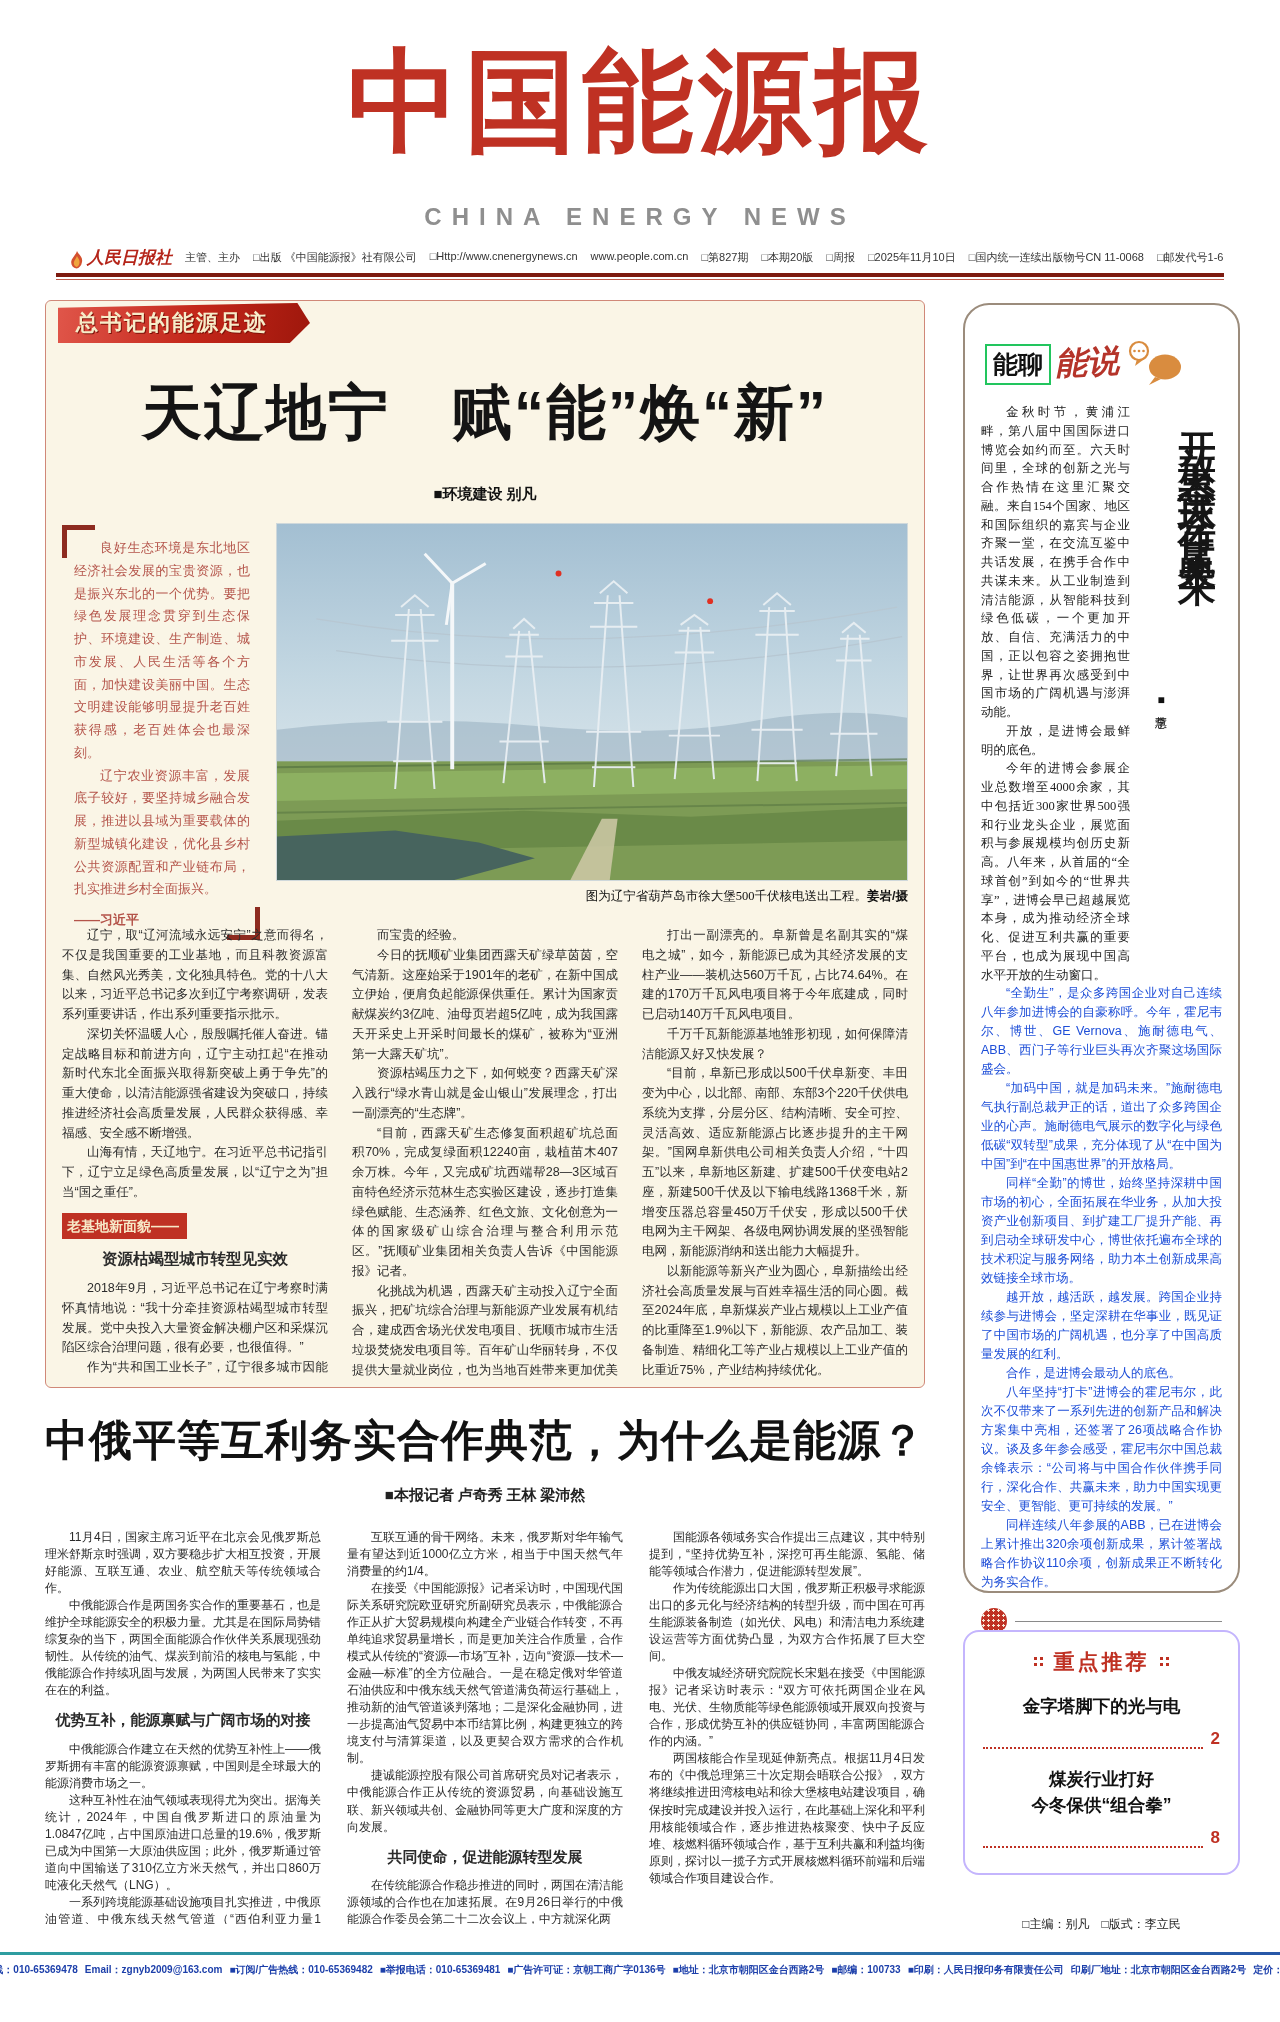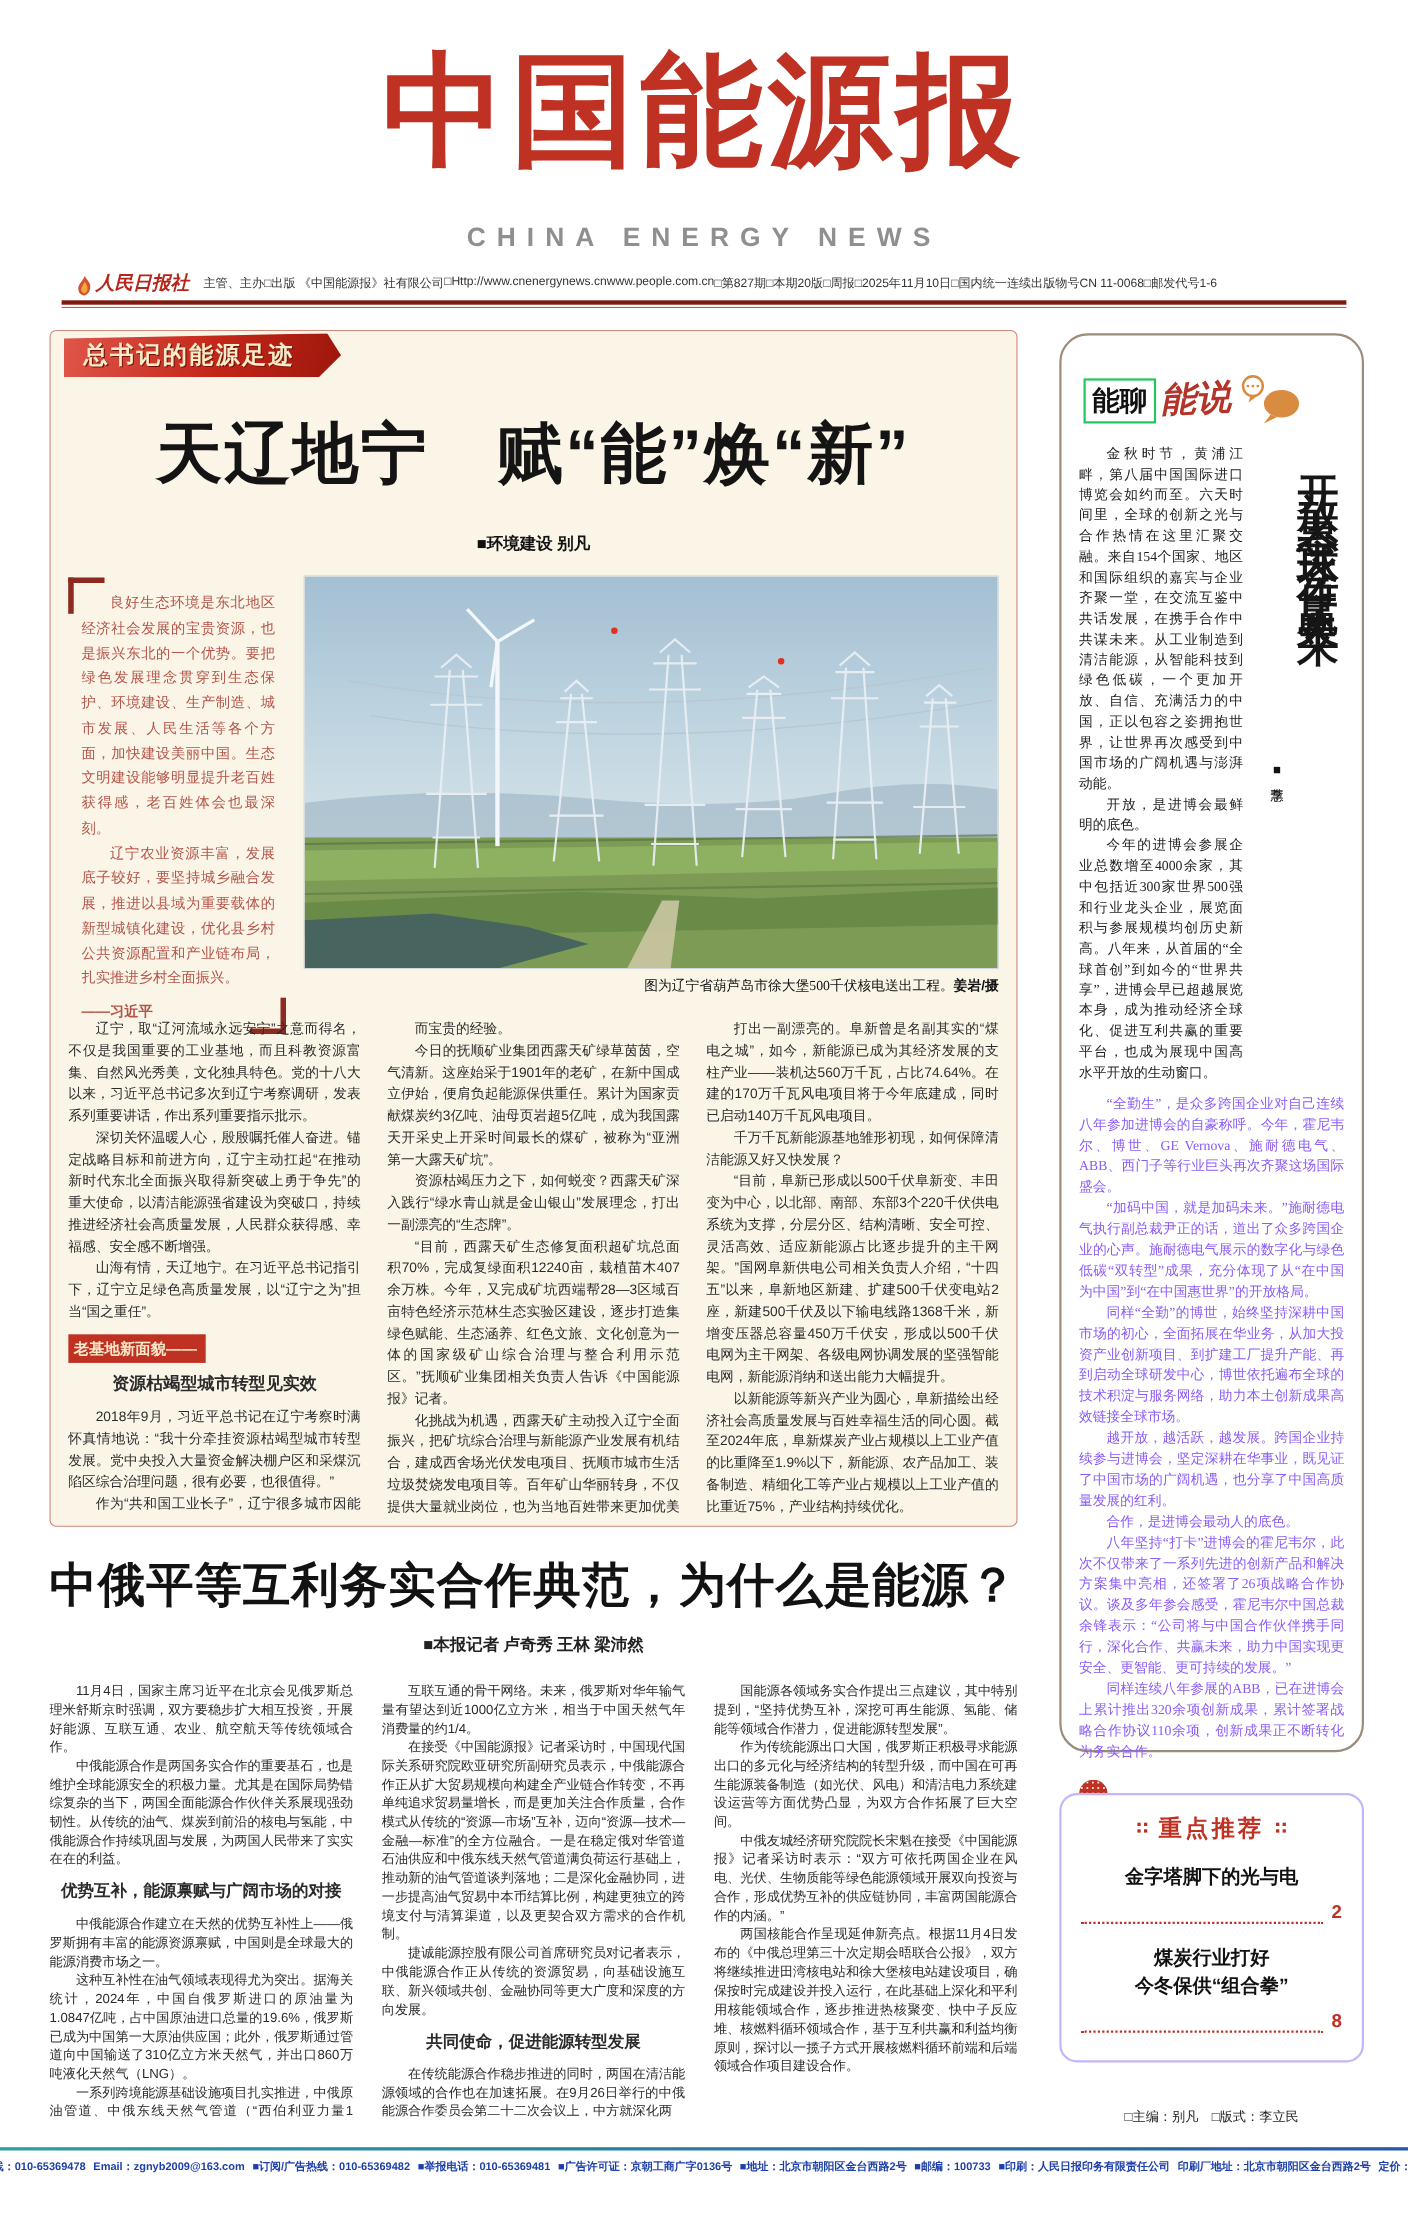--- a/index.html
+++ b/index.html
@@ -9,21 +9,21 @@
   
   .paper-title{position:absolute;top:30px;left:0;width:100%;text-align:center;
     font-family:"Liberation Serif",serif;font-weight:bold;font-size:112px;line-height:1.3;
     color:#bf3123;letter-spacing:5px;}
   .paper-sub{position:absolute;top:203px;left:0;width:100%;text-align:center;
     font-size:24px;letter-spacing:10px;color:#8f8f8f;font-weight:600;}
   .info-row{position:absolute;top:246px;left:70px;right:36px;display:flex;align-items:center;
     gap:13px;font-size:11px;color:#333;white-space:nowrap;}
   .agency{display:flex;align-items:flex-end;gap:3px;color:#b5251a;font-weight:bold;
     font-style:italic;font-family:"Liberation Serif",serif;font-size:17px;}
-  .info-items{display:flex;text-align:center;}
+  .info-items{display:flex;gap:13px;text-align:center;}
   .info-items .li-span{display:inline-block;}
   .rule-thick{position:absolute;top:273px;left:56px;right:56px;height:4px;background:#7d1b10;}
   .rule-thin{position:absolute;top:279px;left:56px;right:56px;height:1px;background:#c05a4a;}
 
   
   .main-box{position:absolute;left:45px;top:300px;width:880px;height:1088px;
     background:#faf5e6;border:1px solid #d08878;border-radius:6px;box-sizing:border-box;}
   .banner{position:absolute;top:2px;left:12px;width:252px;height:40px;
     background:linear-gradient(100deg,#e0564a 0%,#c32619 55%,#9e170c 100%);
     clip-path:polygon(0 12%,95% 0,100% 50%,92% 100%,0 100%);
@@ -72,22 +72,22 @@
   .chat-flex{display:flex;}
   .chat-narrow{flex:1;font-family:"Liberation Serif",serif;font-size:12.5px;line-height:1.5;
     text-align:justify;color:#222;}
   .chat-narrow .li-p{margin:0;text-indent:2em;}
   .vert-area{width:92px;display:flex;justify-content:flex-end;}
   .vert-byline{writing-mode:vertical-rl;text-orientation:upright;font-size:12px;color:#111;
     margin-top:290px;height:90px;}
   .vert-headline{writing-mode:vertical-rl;text-orientation:upright;
     font-family:"Liberation Serif",serif;font-weight:bold;font-size:38px;color:#161616;
     letter-spacing:15px;margin-left:2px;}
-  .chat-wide{margin-top:10px;font-family:Liberation Serif, serif;font-size:12.5px;
-    line-height:1.52;text-align:justify;color:#8b5cf6;}
+  .chat-wide{font-family:Liberation Sans, sans-serif;font-size:12.5px;
+    line-height:1.52;text-align:justify;color:#1d4ed8;}
   .chat-wide .li-p{margin:0;text-indent:2em;}
 
   
   .rec-box{position:absolute;left:963px;top:1630px;width:277px;height:245px;
     border:2px solid #c4b5fd;border-radius:16px;background:#fff;box-sizing:border-box;
     padding:16px 18px;}
   .rec-title{display:flex;align-items:center;justify-content:center;gap:10px;
     color:#bf3123;font-weight:900;font-size:21px;letter-spacing:3px;}
   .deco{position:relative;width:10px;height:10px;flex:none;}
   .deco::before{content:'';position:absolute;top:0;left:0;width:3px;height:3px;background:#bf3123;

